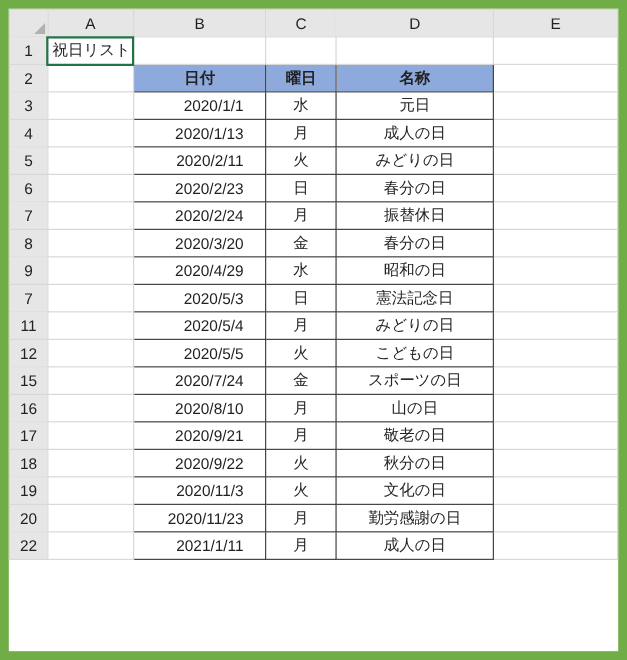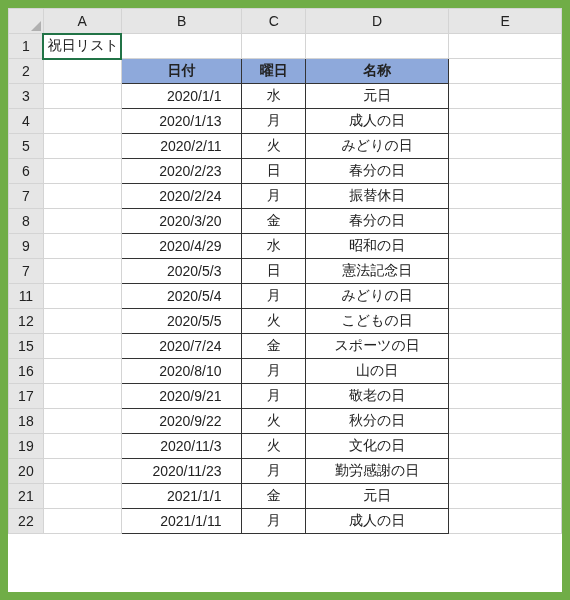--- a/index.html
+++ b/index.html
@@ -253,28 +253,20 @@
         </tr>
         <tr>
           <td class="rowhead">20</td>
           <td></td>
           <td class="hcell date">2020/11/23</td>
           <td class="hcell">月</td>
           <td class="hcell">勤労感謝の日</td>
           <td></td>
         </tr>
         <tr>
-          <td class="rowhead">21</td>
-          <td></td>
-          <td class="hcell date">2021/1/1</td>
-          <td class="hcell">金</td>
-          <td class="hcell">元日</td>
-          <td></td>
-        </tr>
-        <tr>
           <td class="rowhead">22</td>
           <td></td>
           <td class="hcell date">2021/1/11</td>
           <td class="hcell">月</td>
           <td class="hcell">成人の日</td>
           <td></td>
         </tr>
       </tbody>
 
 </table>

